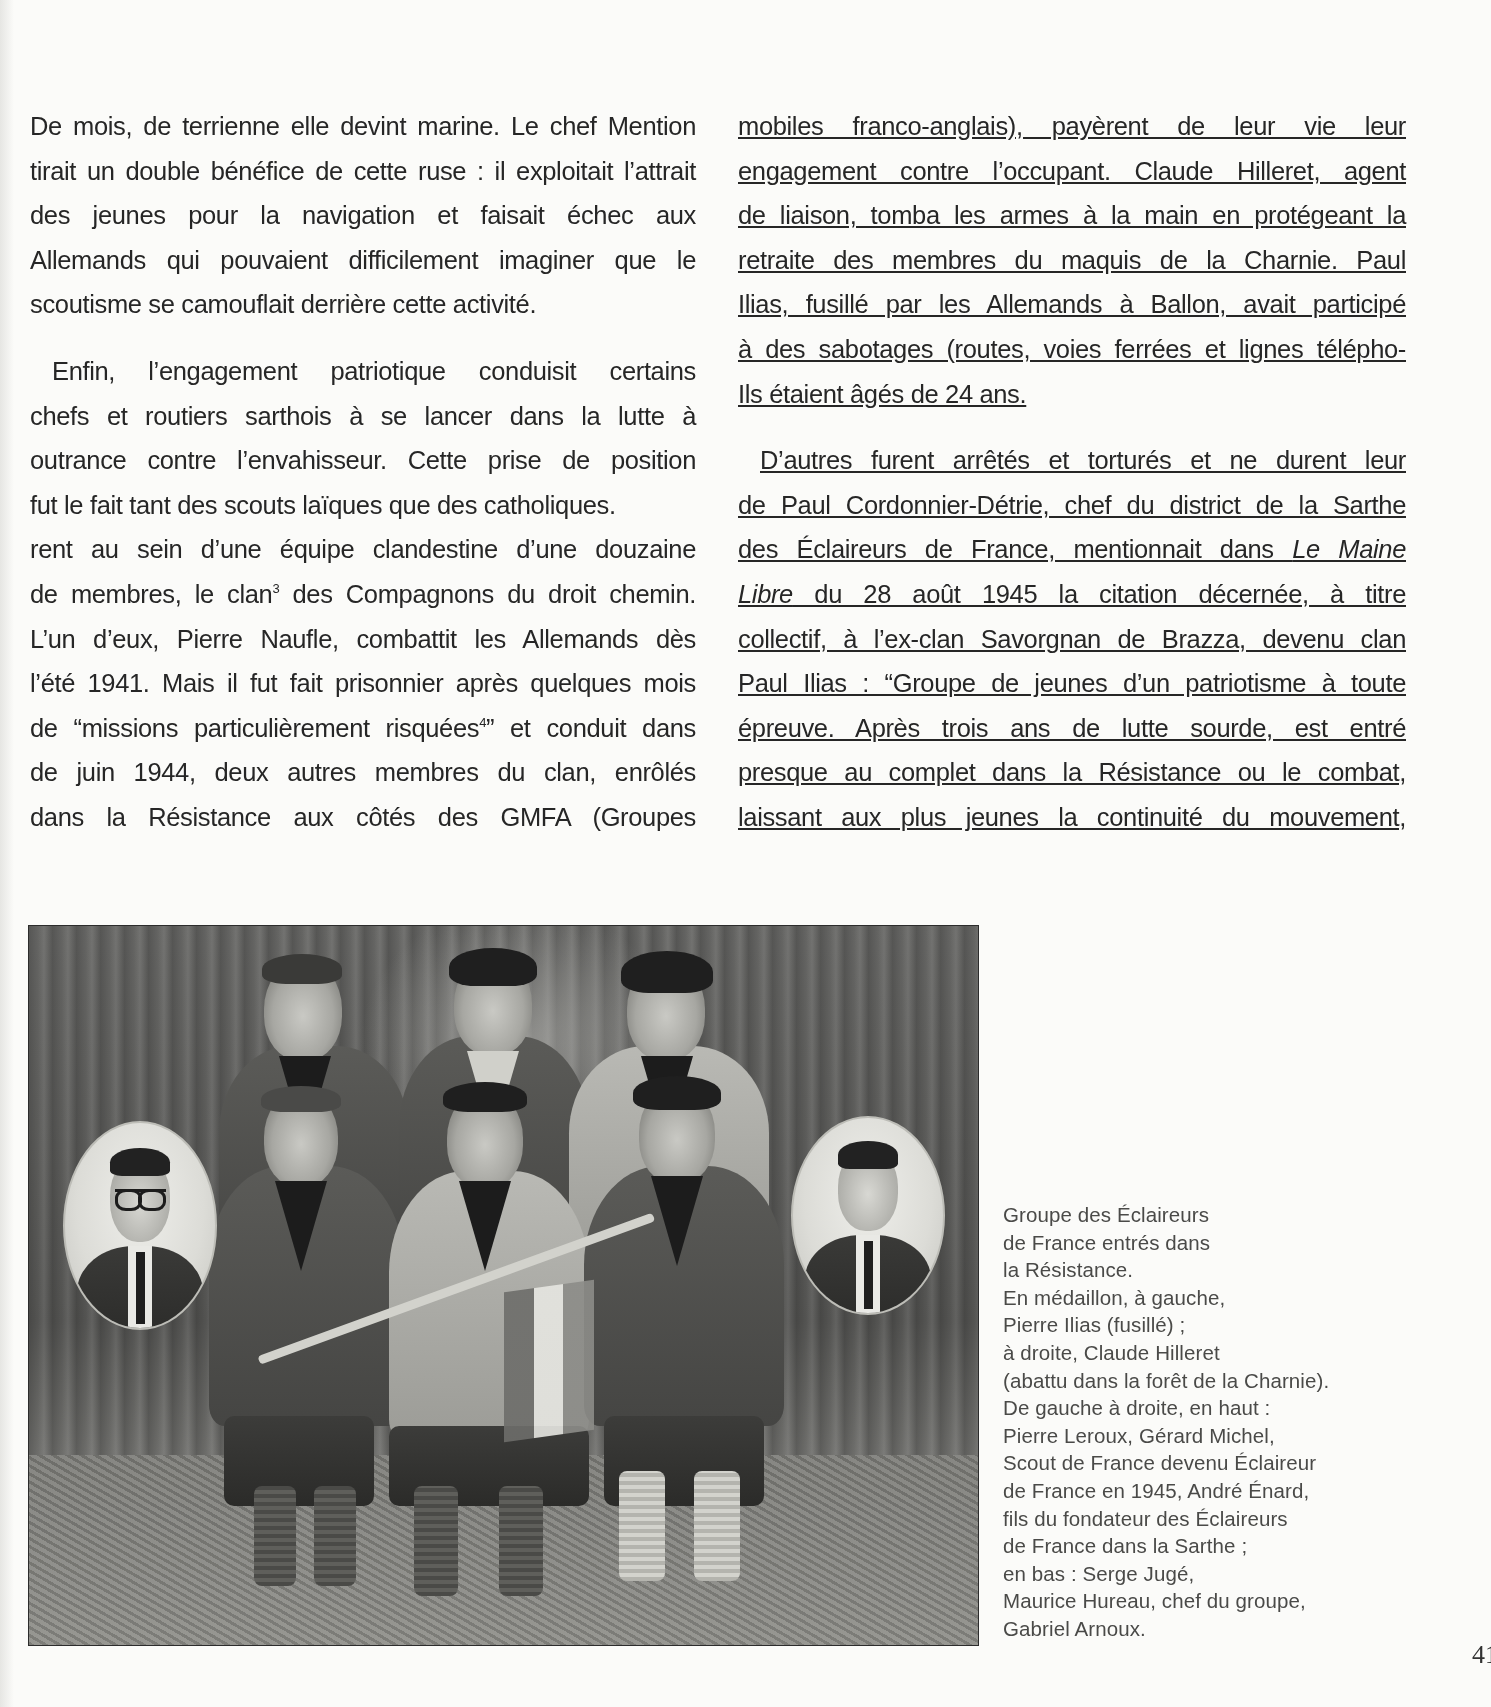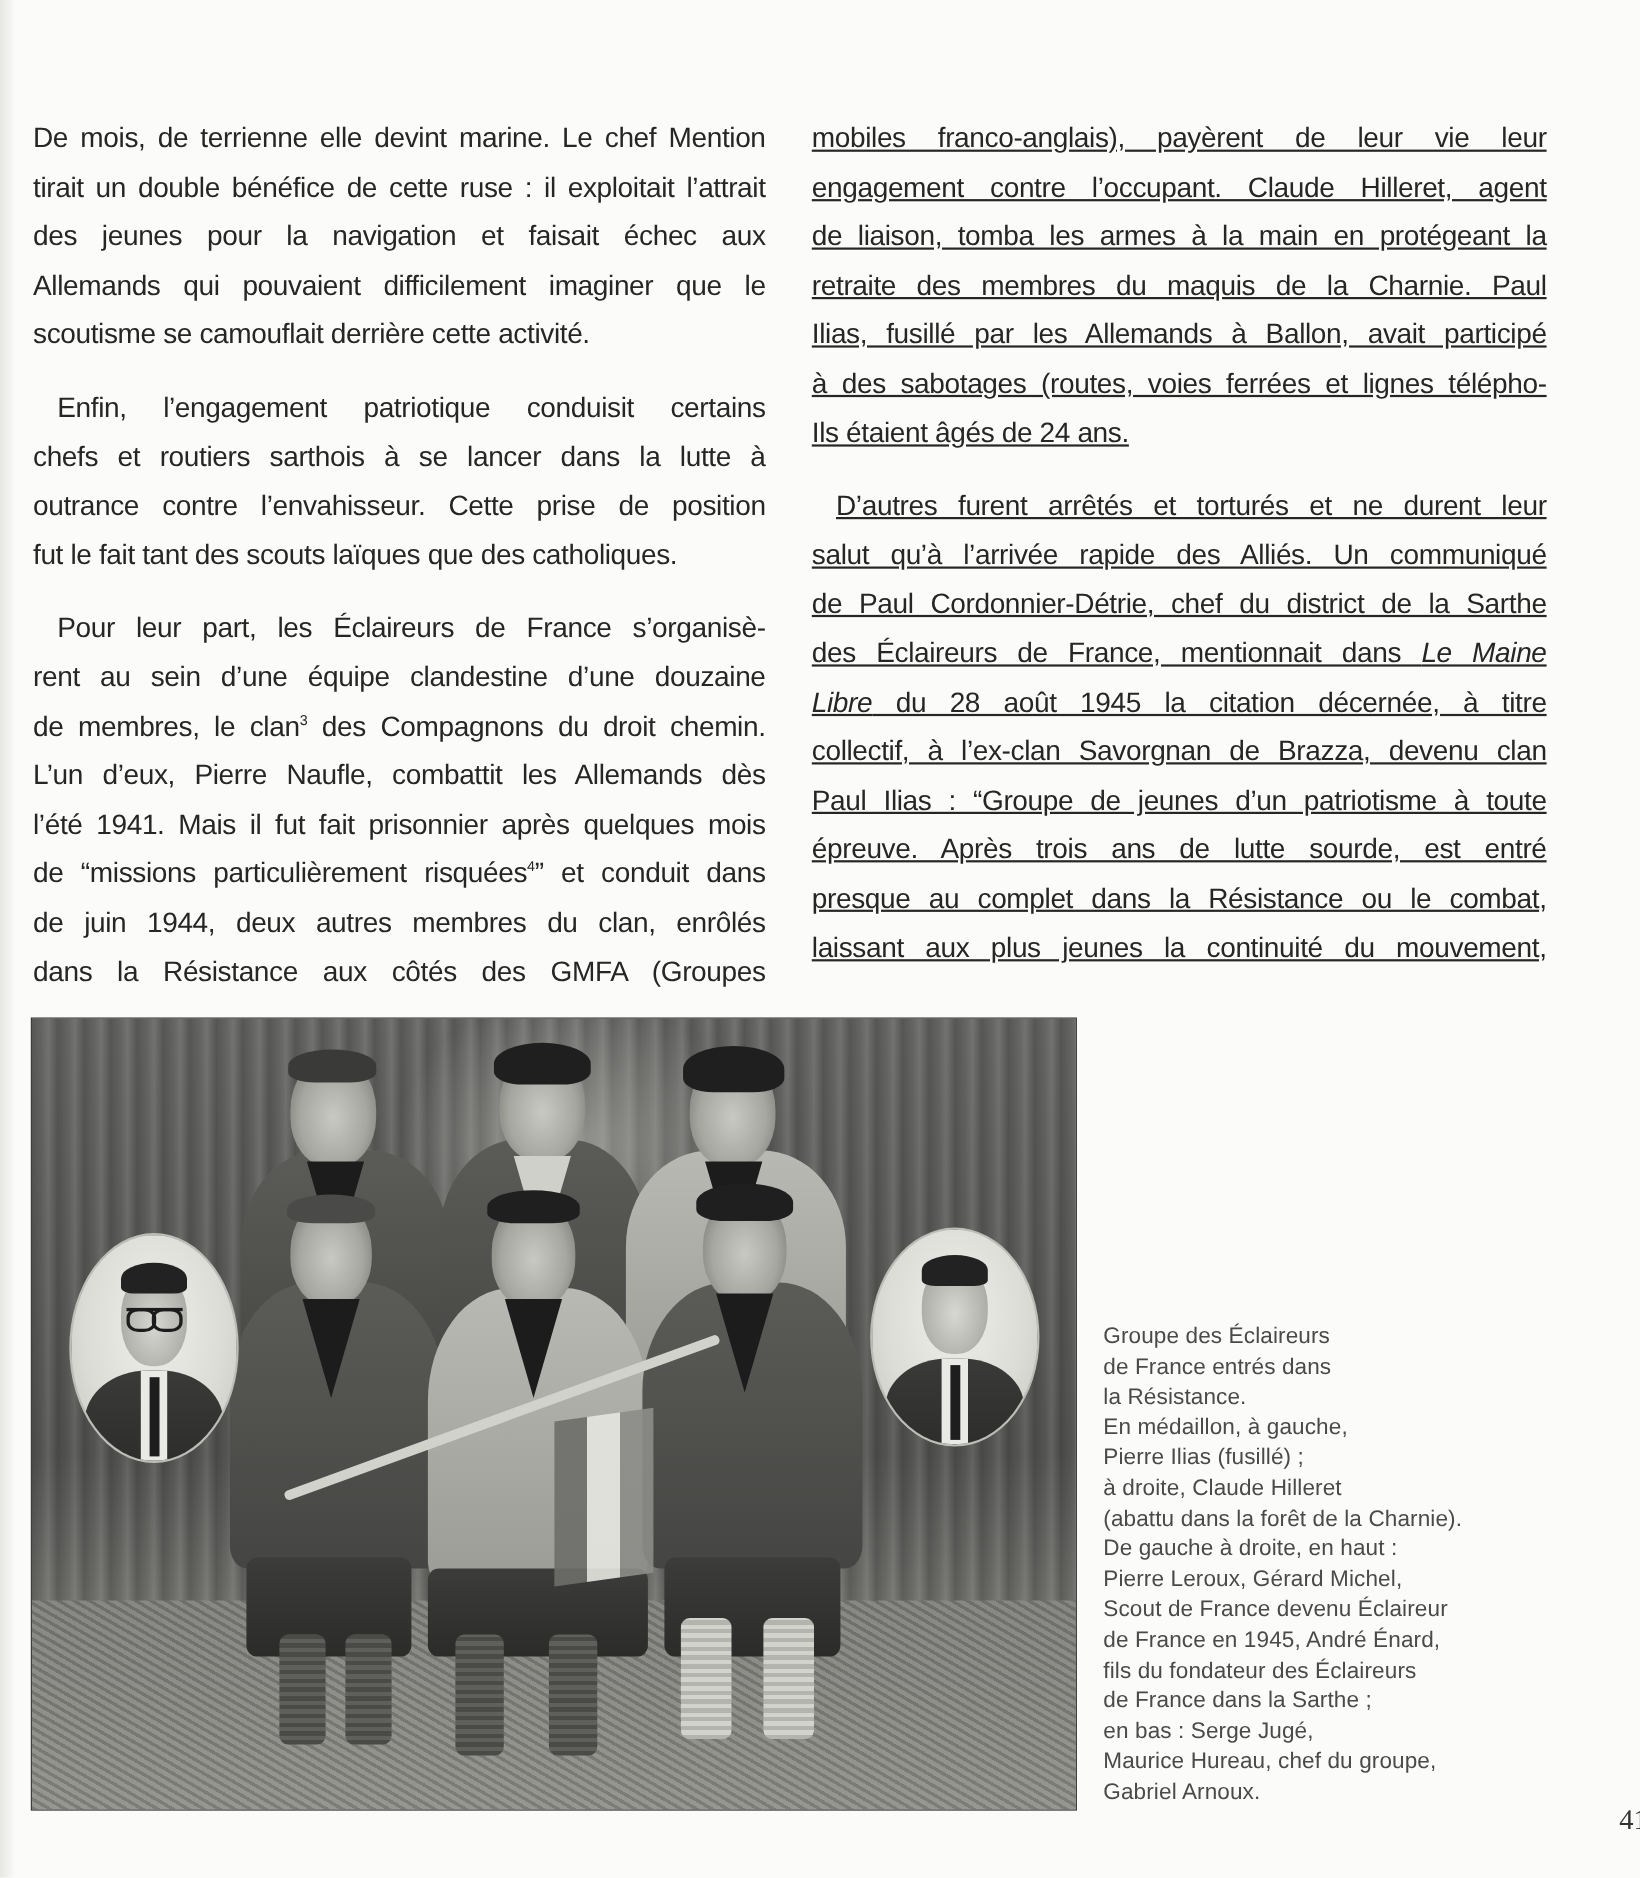--- a/index.html
+++ b/index.html
@@ -218,40 +218,38 @@
 <div class="column col-left" id="col-left">
     <span class="line">De mois, de terrienne elle devint marine. Le chef Mention</span>
     <span class="line">tirait un double bénéfice de cette ruse : il exploitait l’attrait</span>
     <span class="line">des jeunes pour la navigation et faisait échec aux</span>
     <span class="line">Allemands qui pouvaient difficilement imaginer que le</span>
     <span class="line last">scoutisme se camouflait derrière cette activité.</span>
     <span class="line indent">Enfin, l’engagement patriotique conduisit certains</span>
     <span class="line">chefs et routiers sarthois à se lancer dans la lutte à</span>
     <span class="line">outrance contre l’envahisseur. Cette prise de position</span>
     <span class="line last">fut le fait tant des scouts laïques que des catholiques.</span>
-    <span class="line indent">Pour leur part, les Éclaireurs de France s’organisè-</span>
     <span class="line">rent au sein d’une équipe clandestine d’une douzaine</span>
     <span class="line">de membres, le clan<sup>3</sup> des Compagnons du droit chemin.</span>
     <span class="line">L’un d’eux, Pierre Naufle, combattit les Allemands dès</span>
     <span class="line">l’été 1941. Mais il fut fait prisonnier après quelques mois</span>
     <span class="line">de “missions particulièrement risquées<sup>4</sup>” et conduit dans</span>
     <span class="line">de juin 1944, deux autres membres du clan, enrôlés</span>
     <span class="line">dans la Résistance aux côtés des GMFA (Groupes</span>
   </div>
 
 <div class="column col-right" id="col-right">
     <span class="line">mobiles franco-anglais), payèrent de leur vie leur</span>
     <span class="line">engagement contre l’occupant. Claude Hilleret, agent</span>
     <span class="line">de liaison, tomba les armes à la main en protégeant la</span>
     <span class="line">retraite des membres du maquis de la Charnie. Paul</span>
     <span class="line">Ilias, fusillé par les Allemands à Ballon, avait participé</span>
     <span class="line">à des sabotages (routes, voies ferrées et lignes télépho-</span>
     <span class="line last">Ils étaient âgés de 24 ans.</span>
     <span class="line indent">D’autres furent arrêtés et torturés et ne durent leur</span>
-    <span class="line">salut qu’à l’arrivée rapide des Alliés. Un communiqué</span>
     <span class="line">de Paul Cordonnier-Détrie, chef du district de la Sarthe</span>
     <span class="line">des Éclaireurs de France, mentionnait dans <i>Le Maine</i></span>
     <span class="line"><i>Libre</i> du 28 août 1945 la citation décernée, à titre</span>
     <span class="line">collectif, à l’ex-clan Savorgnan de Brazza, devenu clan</span>
     <span class="line">Paul Ilias : “Groupe de jeunes d’un patriotisme à toute</span>
     <span class="line">épreuve. Après trois ans de lutte sourde, est entré</span>
     <span class="line">presque au complet dans la Résistance ou le combat,</span>
     <span class="line">laissant aux plus jeunes la continuité du mouvement,</span>
   </div>
 

